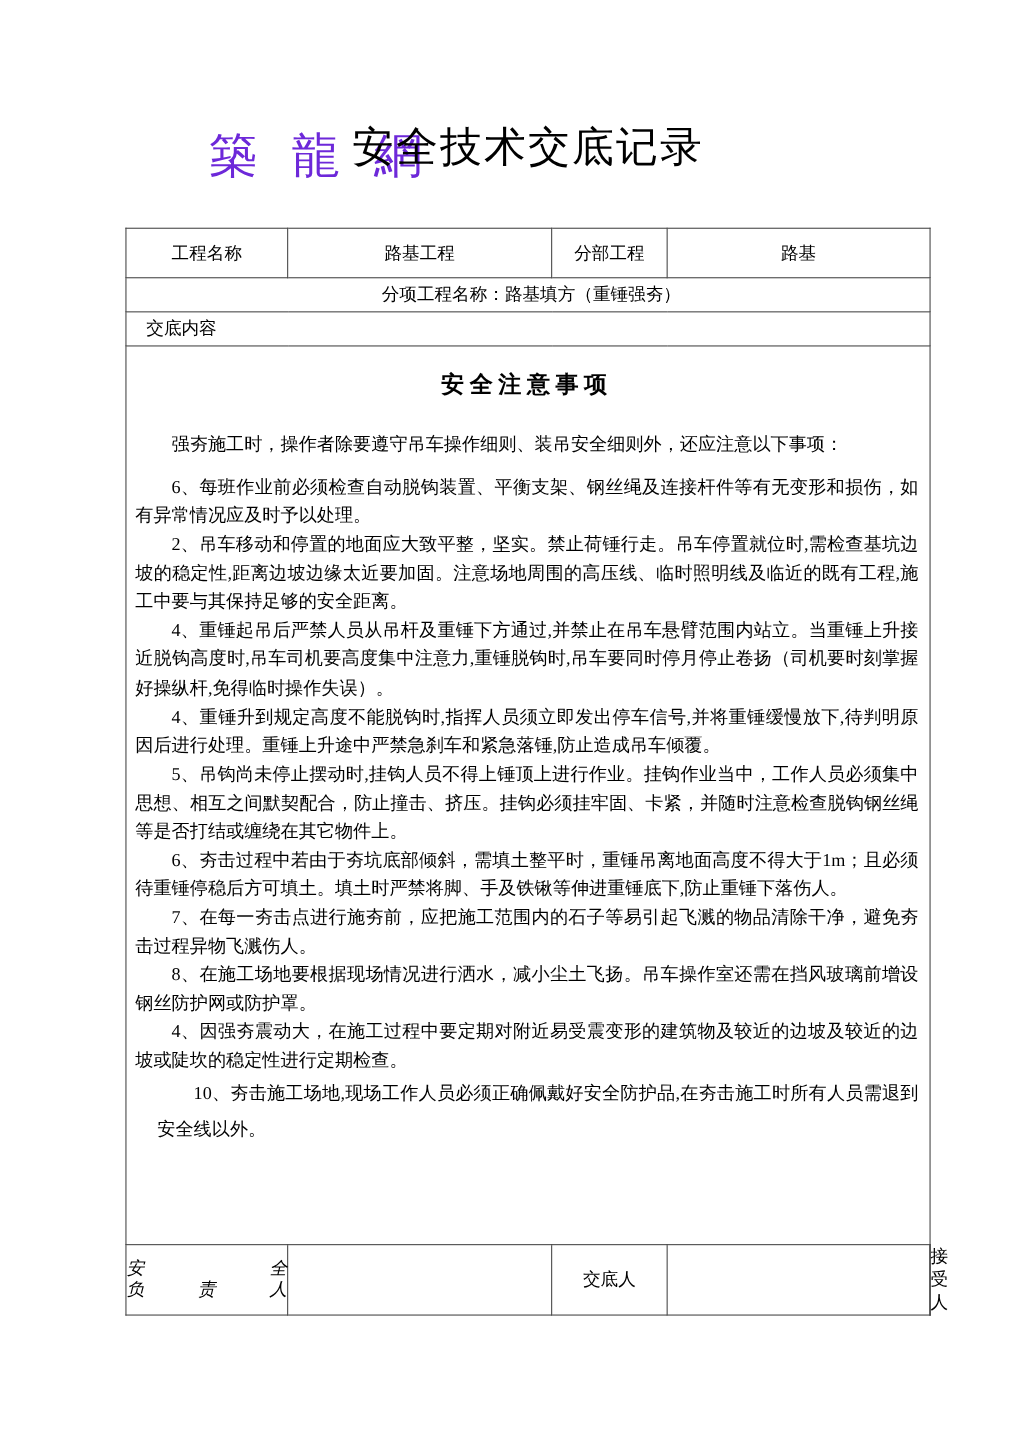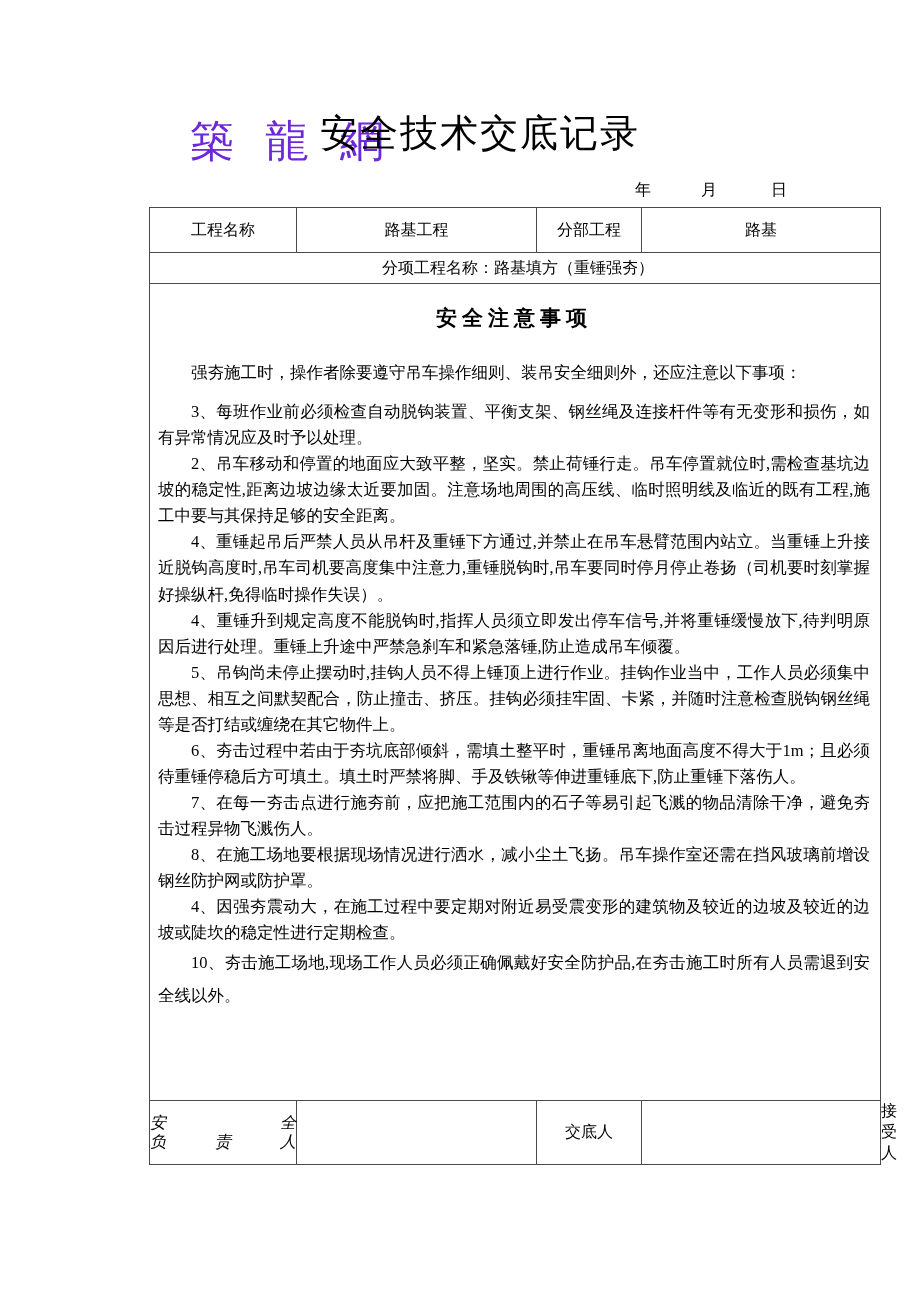--- a/index.html
+++ b/index.html
@@ -61,21 +61,21 @@
     z-index: 2;
   }
   .date-line span { display: inline-block; }
   .date-year { margin-right: 46px; }
   .date-month { margin-right: 50px; }
   .date-day { margin-right: 0; }
 
   
   .doc-table {
     position: absolute;
-    left: 149px;
+    left: 114px;
     top: 207px;
     width: 731px;
     border-collapse: collapse;
     table-layout: fixed;
     z-index: 2;
     background: transparent;
   }
   .doc-table td {
     border: 1px solid #4a4a4a;
     padding: 0;
@@ -121,20 +121,21 @@
     text-justify: inter-ideograph;
     text-indent: 2em;
     margin: 0;
   }
   .para.gap-after {
     margin-bottom: 13px;
     margin-top: 28px;
   }
   .para.loose {
     line-height: 2.0;
+    margin-left: 20px;
   }
 
   
   .row-footer td {
     height: 52px;
     font-size: 16px;
     vertical-align: middle;
   }
   .cell-label-spread {
     text-align: center;
@@ -155,51 +156,49 @@
 </style>
 </head>
 <body>
 
 <div class="page">
 
   <div class="watermark">築 龍 網</div>
 
   <div class="doc-title">安全技术交底记录</div>
 
-  <div class="date-line">
-    <span class="date-year">年</span>
-    <span class="date-month">月</span>
-    <span class="date-day">日</span>
-  </div>
 
   <table class="doc-table">
     <colgroup>
       <col style="width:147px">
       <col style="width:240px">
       <col style="width:105px">
       <col style="width:239px">
     </colgroup>
     <tbody>
       <tr class="row-info">
         <td>工程名称</td>
         <td>路基工程</td>
         <td>分部工程</td>
         <td>路基</td>
       </tr>
 
       <tr class="row-sub">
         <td colspan="4">分项工程名称：路基填方（重锤强夯）</td>
       </tr>
 
+      <tr class="row-label">
+        <td colspan="4">交底内容</td>
+      </tr>
 
       <tr class="row-content">
         <td colspan="4">
           <div class="section-heading">安全注意事项</div>
           <p class="para gap-after">强夯施工时，操作者除要遵守吊车操作细则、装吊安全细则外，还应注意以下事项：</p>
-          <p class="para">3、每班作业前必须检查自动脱钩装置、平衡支架、钢丝绳及连接杆件等有无变形和损伤，如有异常情况应及时予以处理。</p>
+          <p class="para">6、每班作业前必须检查自动脱钩装置、平衡支架、钢丝绳及连接杆件等有无变形和损伤，如有异常情况应及时予以处理。</p>
           <p class="para">2、吊车移动和停置的地面应大致平整，坚实。禁止荷锤行走。吊车停置就位时,需检查基坑边坡的稳定性,距离边坡边缘太近要加固。注意场地周围的高压线、临时照明线及临近的既有工程,施工中要与其保持足够的安全距离。</p>
           <p class="para">4、重锤起吊后严禁人员从吊杆及重锤下方通过,并禁止在吊车悬臂范围内站立。当重锤上升接近脱钩高度时,吊车司机要高度集中注意力,重锤脱钩时,吊车要同时停月停止卷扬（司机要时刻掌握好操纵杆,免得临时操作失误）。</p>
           <p class="para">4、重锤升到规定高度不能脱钩时,指挥人员须立即发出停车信号,并将重锤缓慢放下,待判明原因后进行处理。重锤上升途中严禁急刹车和紧急落锤,防止造成吊车倾覆。</p>
           <p class="para">5、吊钩尚未停止摆动时,挂钩人员不得上锤顶上进行作业。挂钩作业当中，工作人员必须集中思想、相互之间默契配合，防止撞击、挤压。挂钩必须挂牢固、卡紧，并随时注意检查脱钩钢丝绳等是否打结或缠绕在其它物件上。</p>
           <p class="para">6、夯击过程中若由于夯坑底部倾斜，需填土整平时，重锤吊离地面高度不得大于1m；且必须待重锤停稳后方可填土。填土时严禁将脚、手及铁锹等伸进重锤底下,防止重锤下落伤人。</p>
           <p class="para">7、在每一夯击点进行施夯前，应把施工范围内的石子等易引起飞溅的物品清除干净，避免夯击过程异物飞溅伤人。</p>
           <p class="para">8、在施工场地要根据现场情况进行洒水，减小尘土飞扬。吊车操作室还需在挡风玻璃前增设钢丝防护网或防护罩。</p>
           <p class="para">4、因强夯震动大，在施工过程中要定期对附近易受震变形的建筑物及较近的边坡及较近的边坡或陡坎的稳定性进行定期检查。</p>
           <p class="para loose">10、夯击施工场地,现场工作人员必须正确佩戴好安全防护品,在夯击施工时所有人员需退到安全线以外。</p>
         </td>

